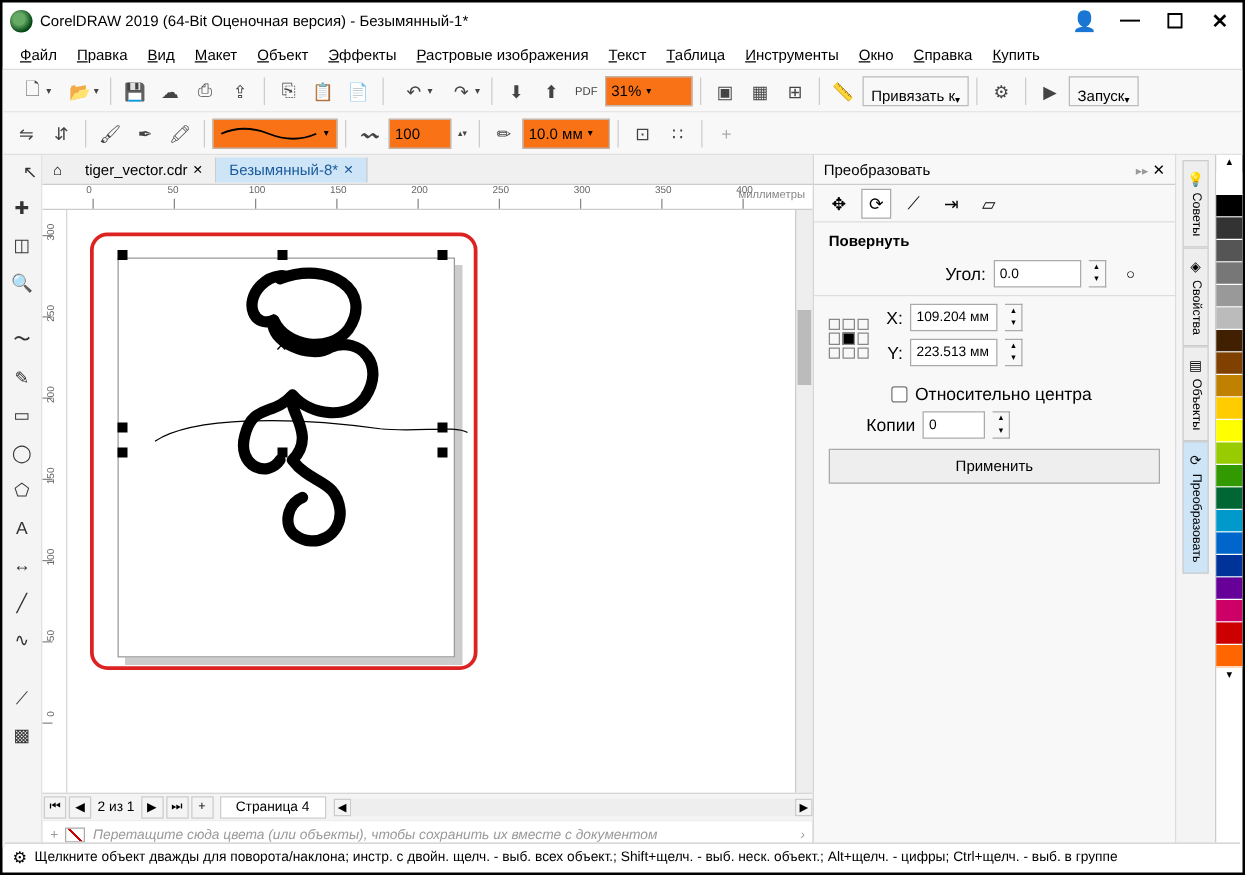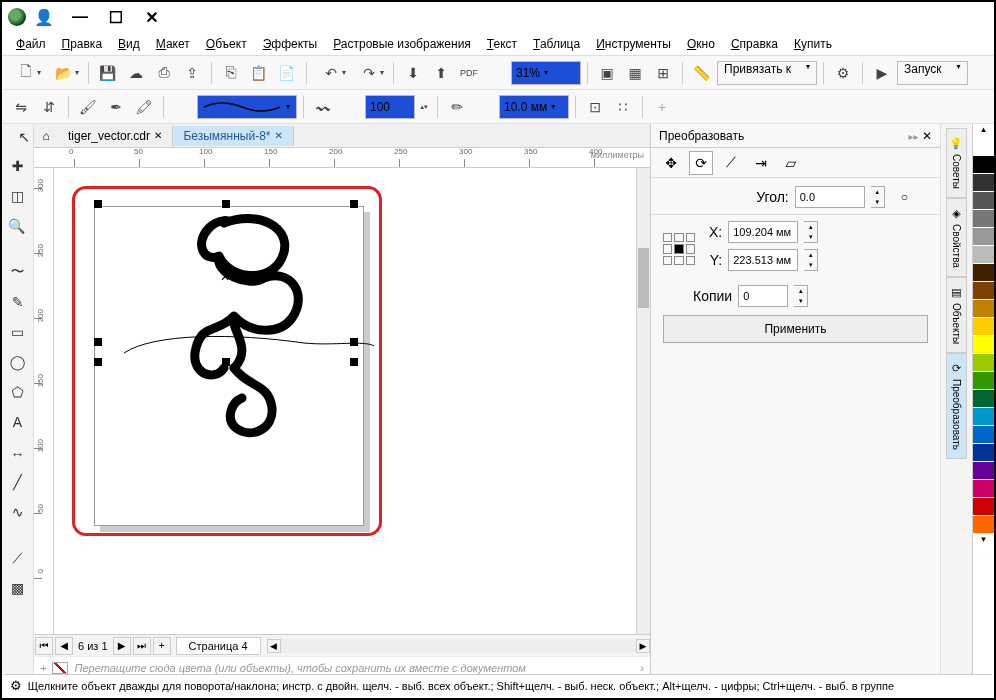--- a/index.html
+++ b/index.html
@@ -10,23 +10,23 @@
 .win-ctrls { display: flex; gap: 12px; align-items: center; }
 .win-ctrls span { width: 24px; text-align: center; font-size: 16px; font-weight: bold; cursor: pointer; }
 .menubar { height: 24px; display: flex; align-items: center; padding: 0 8px; font-size: 12px; gap: 4px; border-bottom: 1px solid #ddd; }
 .menubar .m { padding: 2px 6px; cursor: pointer; }
 .menubar .m u { text-decoration: underline; }
 .toolbar1, .toolbar2 { height: 34px; display: flex; align-items: center; padding: 0 6px; gap: 2px; border-bottom: 1px solid #e0e0e0; background: #f8f8f8; }
 .tb-btn { width: 26px; height: 26px; display: flex; align-items: center; justify-content: center; border: 1px solid transparent; font-size: 14px; cursor: pointer; color: #444; }
 .tb-btn.with-arrow { width: 36px; position: relative; }
 .tb-btn.with-arrow::after { content: "▾"; font-size: 8px; position: absolute; right: 2px; }
 .sep { width: 1px; height: 22px; background: #ccc; margin: 0 4px; }
-.combo { height: 24px; border: 1px solid #bbb; background: #1d4ed8; display: flex; align-items: center; padding: 0 4px; font-size: 12px; margin-left: 27px; }
+.combo { height: 24px; border: 1px solid #bbb; background: #f97316; display: flex; align-items: center; padding: 0 4px; font-size: 12px; }
 .combo .arrow { margin-left: 4px; font-size: 8px; }
-.snap-btn { height: 24px; border: 1px solid #bbb; padding: 0 6px; display: flex; align-items: flex-start; font-size: 12px; gap: 15px; }
+.snap-btn { height: 24px; border: 1px solid #bbb; padding: 0 6px; display: flex; align-items: flex-end; font-size: 12px; gap: 0; }
 .main { display: flex; height: 554px; }
 .ltools { width: 32px; background: #f4f4f4; border-right: 1px solid #ddd; display: flex; flex-direction: column; align-items: center; padding-top: 30px; gap: 6px; }
 .ltools .t { width: 24px; height: 24px; display: flex; align-items: center; justify-content: center; font-size: 14px; cursor: pointer; color: #333; }
 .center { flex: 1; display: flex; flex-direction: column; position: relative; }
 .doc-tabs { height: 24px; display: flex; align-items: center; font-size: 12px; background: #f0f0f0; border-bottom: 1px solid #ccc; }
 .doc-tab { padding: 3px 10px; display: flex; align-items: center; gap: 4px; border-right: 1px solid #ccc; cursor: pointer; }
 .doc-tab.active { background: #cde5f7; color: #1a5a9a; }
 .doc-tab .x { font-size: 10px; }
 .ruler-h { height: 20px; background: #fff; border-bottom: 1px solid #ccc; position: relative; font-size: 8px; color: #666; }
 .ruler-h .tick { position: absolute; bottom: 0; border-left: 1px solid #888; height: 8px; }
@@ -79,20 +79,21 @@
 .palette .arrow { height: 14px; font-size: 9px; text-align: center; cursor: pointer; }
 .statusbar { position: absolute; left: 2px; right: 2px; bottom: 2px; height: 22px; border-top: 1px solid #ccc; display: flex; align-items: center; font-size: 11px; padding: 0 6px; gap: 6px; background: #fff; }
 .statusbar .gear { font-size: 13px; }
 svg { overflow: visible; }
 </style>
 </head>
 <body>
 
 <div class="titlebar">
   <div class="app-icon"></div>
+  <div class="title">CorelDRAW 2019 (64-Bit Оценочная версия) - Безымянный-1*</div>
   <div class="win-ctrls">
     <span>👤</span>
     <span>—</span>
     <span>☐</span>
     <span>✕</span>
   </div>
 </div>
 
 <div class="menubar" id="menubar">
     <div class="m"><u>Ф</u>айл</div>
@@ -295,21 +296,21 @@
         <div class="sel-handle" style="left:168px;top:190px;"></div>
         <div class="sel-handle" style="left:296px;top:190px;"></div>
       </div>
       <div class="vscroll">
           <div class="thumb"></div>
         </div>
     </div>
     <div class="page-nav">
       <div class="pn-btn">⏮</div>
       <div class="pn-btn">◀</div>
-      <span style="padding:0 4px;">6 из 1</span>
+      <span style="padding:0 4px;">2 из 1</span>
       <div class="pn-btn">▶</div>
       <div class="pn-btn">⏭</div>
       <div class="pn-btn">+</div>
       <div class="pn-tab">Страница 4</div>
       <div class="hscroll">
         <div class="arrow">◀</div>
           <div class="track"></div>
           <div class="arrow">▶</div>
       </div>
     </div>
@@ -327,20 +328,21 @@
       <span><span style="font-size:10px;color:#999;">▸▸</span> <span>✕</span></span>
     </div>
     <div class="docker-tabs" id="docker-tabs">
         <div class="dt">✥</div>
         <div class="dt active">⟳</div>
         <div class="dt">⟋</div>
         <div class="dt">⇥</div>
         <div class="dt">▱</div>
       </div>
     <div class="docker-sec">
+      <h4>Повернуть</h4>
       <div class="field-row">
         <label>Угол:</label>
         <div class="num-input">0.0</div>
         <div class="spinner">
             <div>▴</div>
             <div>▾</div>
           </div>
         <span style="margin-left:10px;">○</span>
       </div>
       <hr>
@@ -367,20 +369,24 @@
           </div>
           <div class="field-row" style="padding-right:0;">
             <label>Y:</label>
             <div class="num-input">223.513 мм</div>
             <div class="spinner">
                 <div>▴</div>
                 <div>▾</div>
               </div>
           </div>
         </div>
+      </div>
+      <div class="field-row" style="justify-content:flex-start;padding-left:50px;">
+        <input type="checkbox" style="">
+        <label>Относительно центра</label>
       </div>
       <div class="field-row" style="justify-content:flex-start;padding-left:30px;">
         <label>Копии</label>
         <div class="num-input" style="width:50px;">0</div>
         <div class="spinner">
             <div>▴</div>
             <div>▾</div>
           </div>
       </div>
       <div class="apply-btn">Применить</div>

